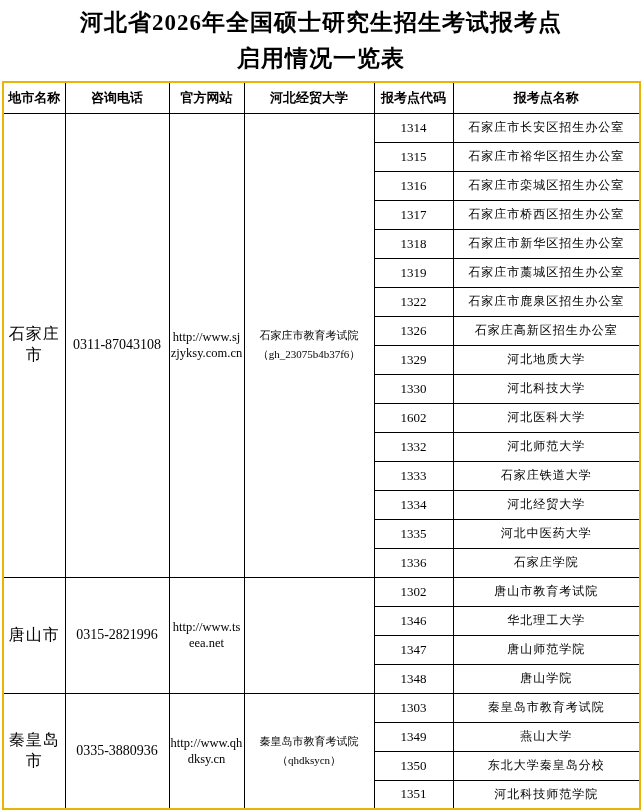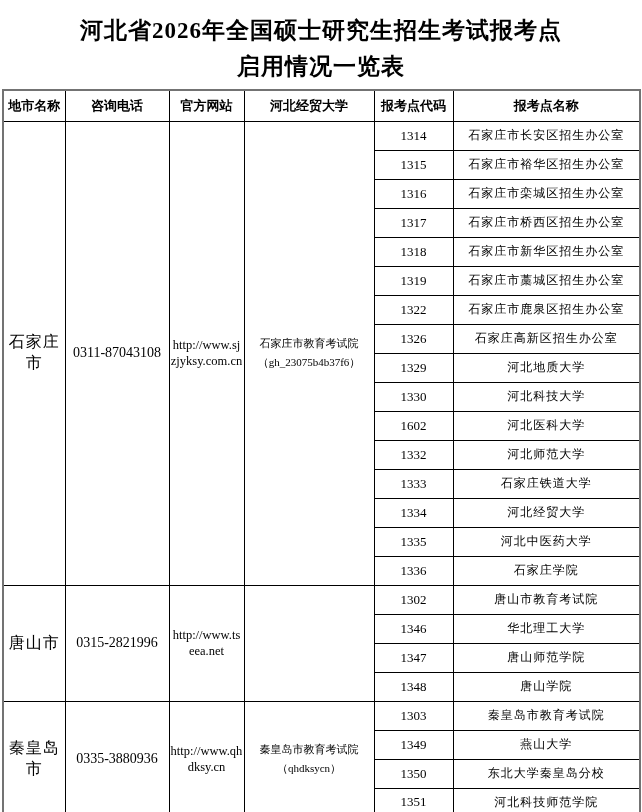--- a/index.html
+++ b/index.html
@@ -7,21 +7,21 @@
   .page {
     position: relative;
     width: 642px;
     height: 812px;
     background: #ffffff;
     color: #000000;
     font-family: "Liberation Serif", "DejaVu Serif", serif;
     overflow: hidden;
   }
   .title-block {
-    padding-top: 13px;
+    padding-top: 5px;
     text-align: center;
     line-height: 36px;
     font-size: 23px;
     font-weight: bold;
     font-family: "Liberation Serif", "DejaVu Serif", serif;
     letter-spacing: 1px;
   }
   table.main {
     border-collapse: collapse;
     table-layout: fixed;
@@ -29,21 +29,21 @@
     margin-left: 2px;
     margin-top: 4px;
   }
   table.main td, table.main th {
     border: 1px solid #000000;
     text-align: center;
     vertical-align: middle;
     overflow: hidden;
     padding: 0 1px;
   }
-  table.main { border: 2px solid #737373; }
+  table.main { border: 2px solid #eab308; }
   th.hdr {
     height: 31px;
     font-family: "Liberation Sans", "DejaVu Sans", sans-serif;
     font-weight: bold;
     font-size: 13px;
     background: #ffffff;
   }
   tr.datarow { height: 29px; }
   td.code {
     font-size: 13px;

